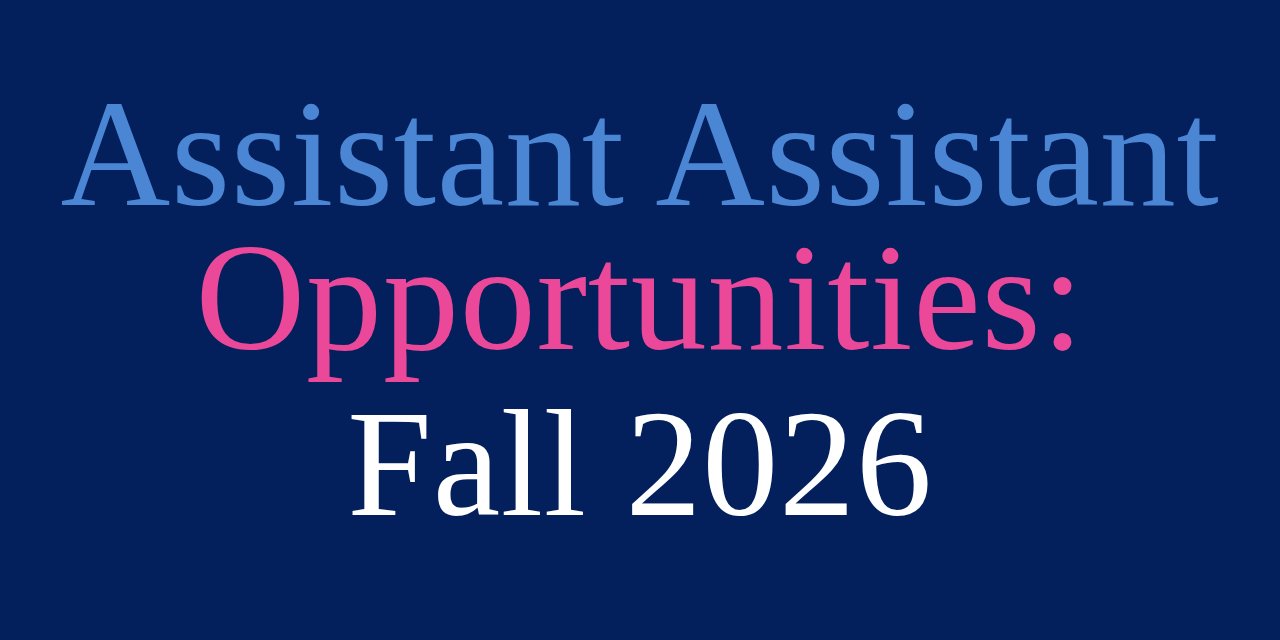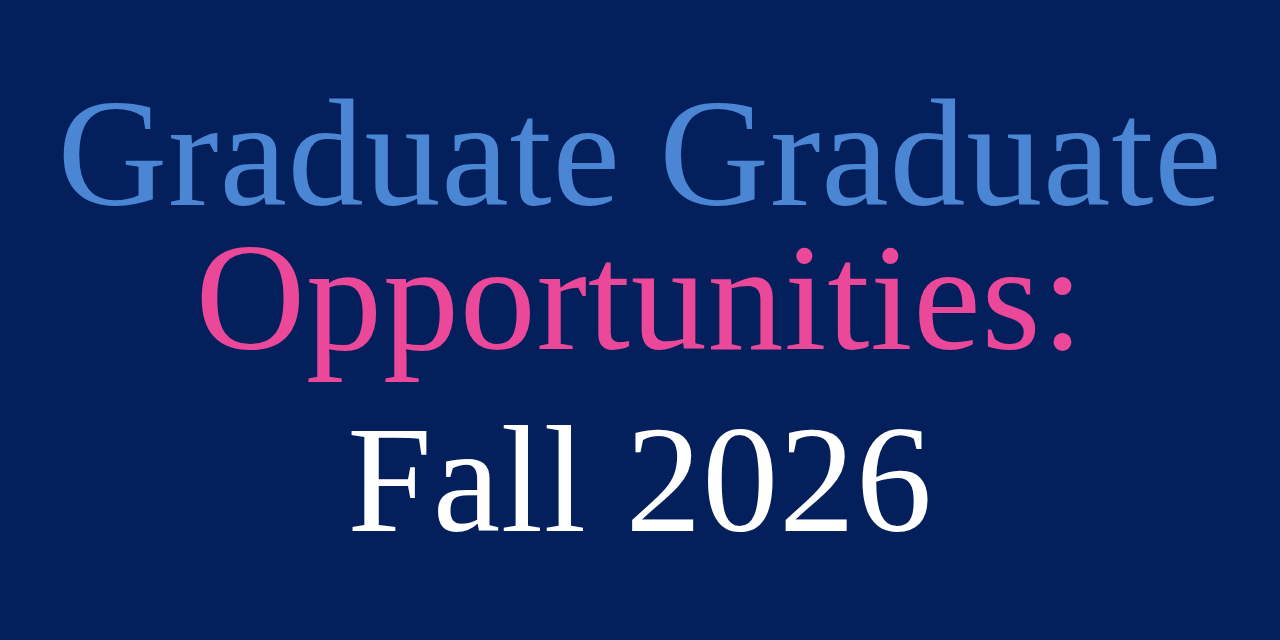--- a/index.html
+++ b/index.html
@@ -75,21 +75,21 @@
     left: 0;
   }
 </style>
 </head>
 <body style="background: rgb(4, 32, 92);">
 
 <div id="slide" style="background: rgb(4, 32, 92);">
 
   <div class="title-block">
 
-    <span class="line line-1" style="color: rgb(74, 134, 212);">Graduate Graduate</span>
+    <span class="line line-1" style="color: rgb(74, 134, 212);">Assistant Assistant</span>
 
     <span class="line line-2" style="color: #ec4899;">Opportunities:</span>
 
-    <span class="line line-3" style="color: rgb(255, 255, 255); margin-top: 16px;">Fall 2026</span>
+    <span class="line line-3" style="color: rgb(255, 255, 255);">Fall 2026</span>
 
   </div>
 
 </div>
 
 </body></html>

